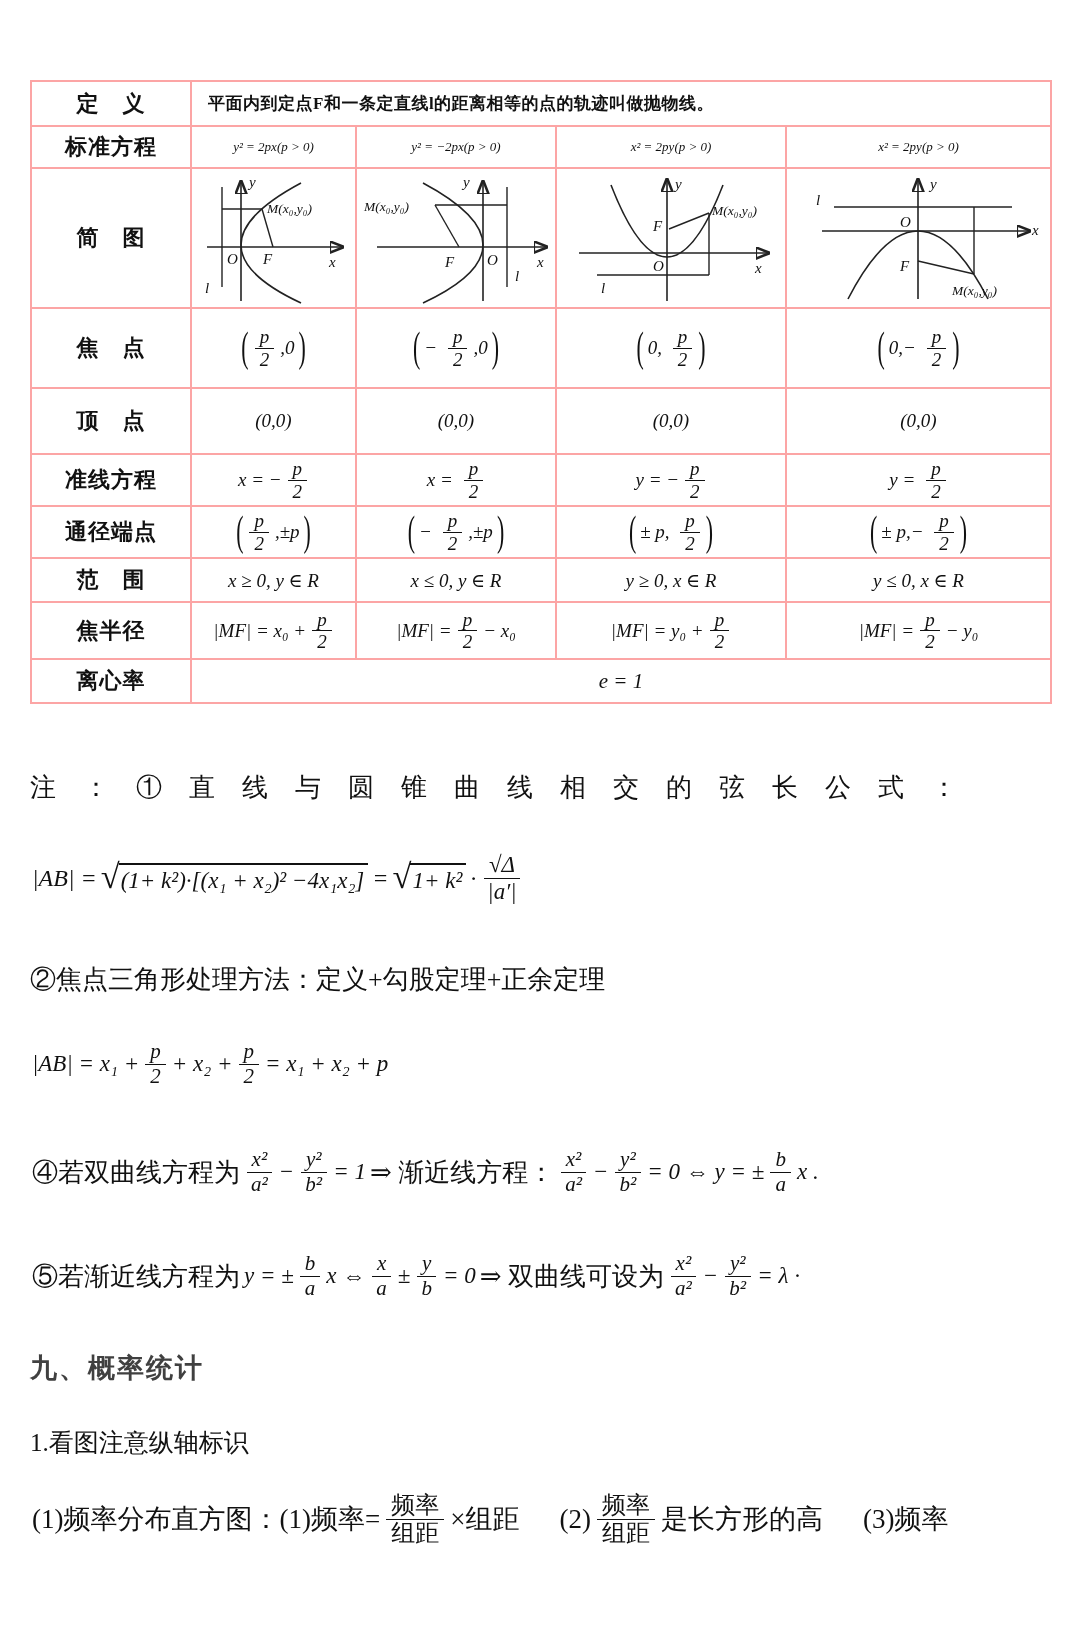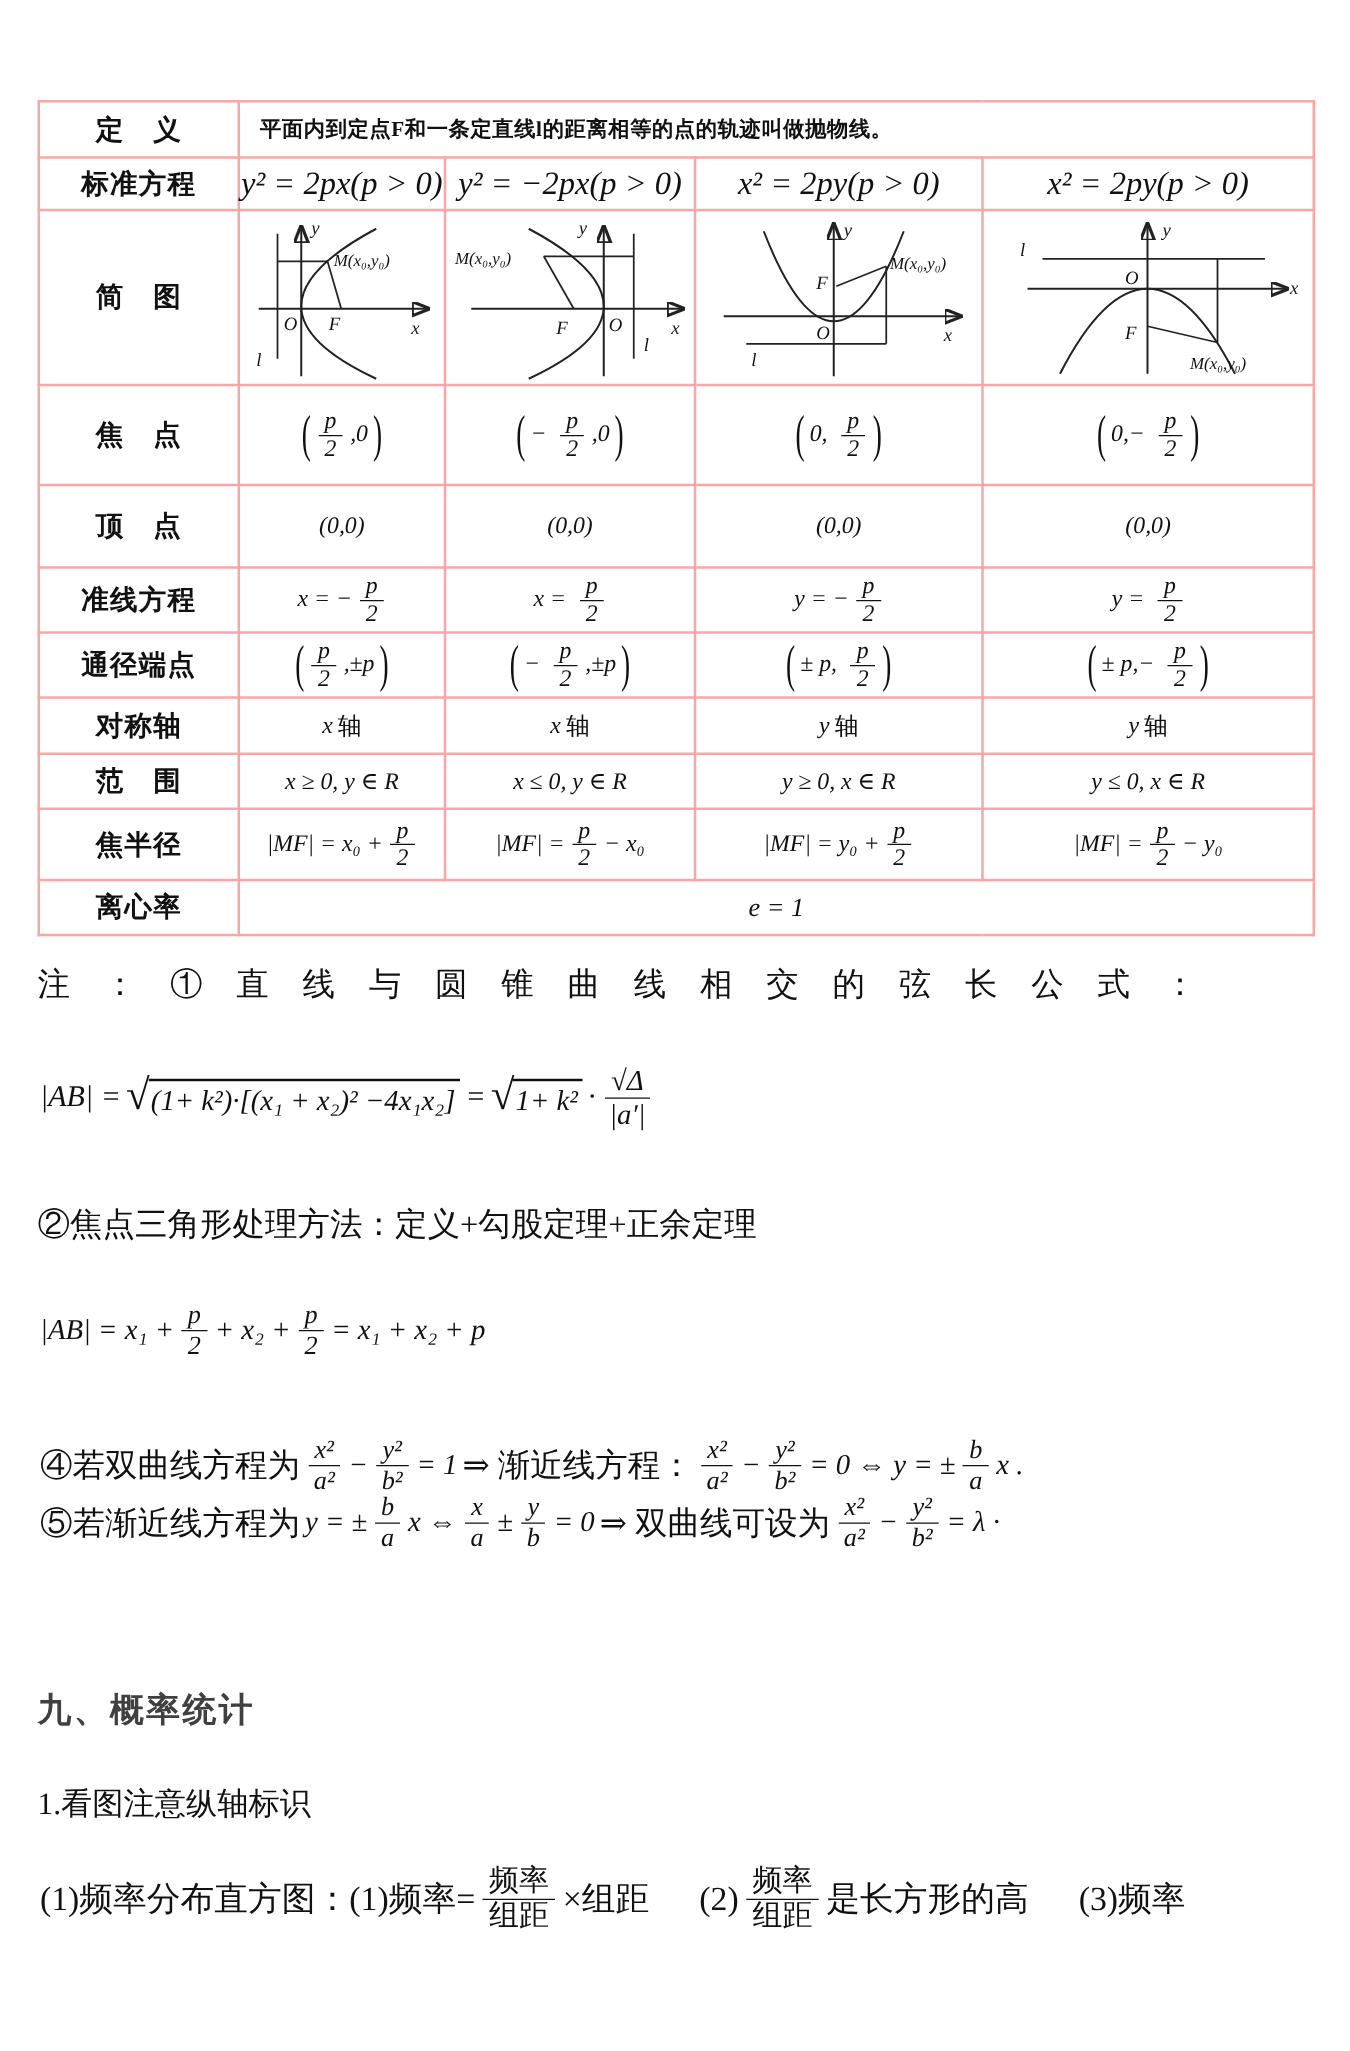--- a/index.html
+++ b/index.html
@@ -18,36 +18,36 @@
   .frac{display:inline-flex;flex-direction:column;align-items:center;margin:0 4px;
         font-style:italic;line-height:1.12;}
   .frac .fn{padding:0 5px;border-bottom:1.6px solid #111;display:block;}
   .frac .fd{padding:0 5px;display:block;}
   .frac.up{font-style:normal;}
   .sqrt{display:inline-flex;align-items:flex-start;margin:0 2px;font-style:italic;}
   .sqrt .rad{font-style:normal;font-size:1.5em;line-height:.8;margin-right:-1px;}
   .sqrt .vinc{border-top:2px solid #111;padding:3px 4px 0 2px;white-space:pre;}
   .bp{font-style:normal;display:inline-block;transform:scaleY(1.9);font-size:1.15em;
       font-weight:300;margin:0 2px;}
-  .eqc{font-size:26px;}
+  .eqc{font-size:13px;}
   .ecc{font-size:21px;}
 
   
   .spread{position:absolute;left:30px;top:770px;width:1020px;font-size:26px;
           letter-spacing:27px;white-space:nowrap;font-weight:500;}
   .fab{position:absolute;left:30px;top:852px;font-size:24px;}
   .fab .frac,.fab .sqrt{font-size:23px;}
   .note{position:absolute;left:30px;font-size:26px;font-weight:500;}
   .note .mi{font-size:23px;font-weight:400;}
   .note .mr{font-size:26px;}
   .note .frac{font-size:21px;font-weight:400;}
   .n2{top:962px;}
   .n3{top:1040px;}
   .n4{top:1148px;}
-  .n5{top:1194px;}
+  .n5{top:1252px;}
   .sec{position:absolute;left:30px;top:1350px;font-size:27px;font-weight:bold;
        font-family:"Liberation Sans","DejaVu Sans",sans-serif;color:#404040;letter-spacing:2px;}
   .item1{position:absolute;left:30px;top:1426px;font-size:25px;font-weight:500;}
   .hist{position:absolute;left:30px;top:1492px;font-size:27px;font-weight:500;justify-content:flex-end;}
   .hist .frac{font-size:24px;font-weight:500;}
 
   
   svg{display:block;margin:0 auto;}
   .sk line,.sk path{stroke:#222;stroke-width:1.6;fill:none;}
   .sk .thin{stroke-width:1.4;}
@@ -278,39 +278,20 @@
       <td><span class="m">
               <span class="bp">(</span>
               <span class="mi">± p,− </span>
               <span class="frac">
                 <span class="fn">p</span>
                 <span class="fd">2</span>
               </span>
               <span class="bp">)</span>
             </span></td>
     </tr>
-    <tr style="height:45px">
-      <td class="lab">对称轴</td>
-      <td><span class="m">
-              <span class="mi">x</span>
-              <span class="mr">轴</span>
-            </span></td>
-      <td><span class="m">
-              <span class="mi">x</span>
-              <span class="mr">轴</span>
-            </span></td>
-      <td><span class="m">
-              <span class="mi">y</span>
-              <span class="mr">轴</span>
-            </span></td>
-      <td><span class="m">
-              <span class="mi">y</span>
-              <span class="mr">轴</span>
-            </span></td>
-    </tr>
     <tr style="height:44px">
       <td class="lab">范　围</td>
       <td class="mi">x ≥ 0, y ∈ R</td>
       <td class="mi">x ≤ 0, y ∈ R</td>
       <td class="mi">y ≥ 0, x ∈ R</td>
       <td class="mi">y ≤ 0, x ∈ R</td>
     </tr>
     <tr style="height:57px">
       <td class="lab">焦半径</td>
       <td><span class="m">

